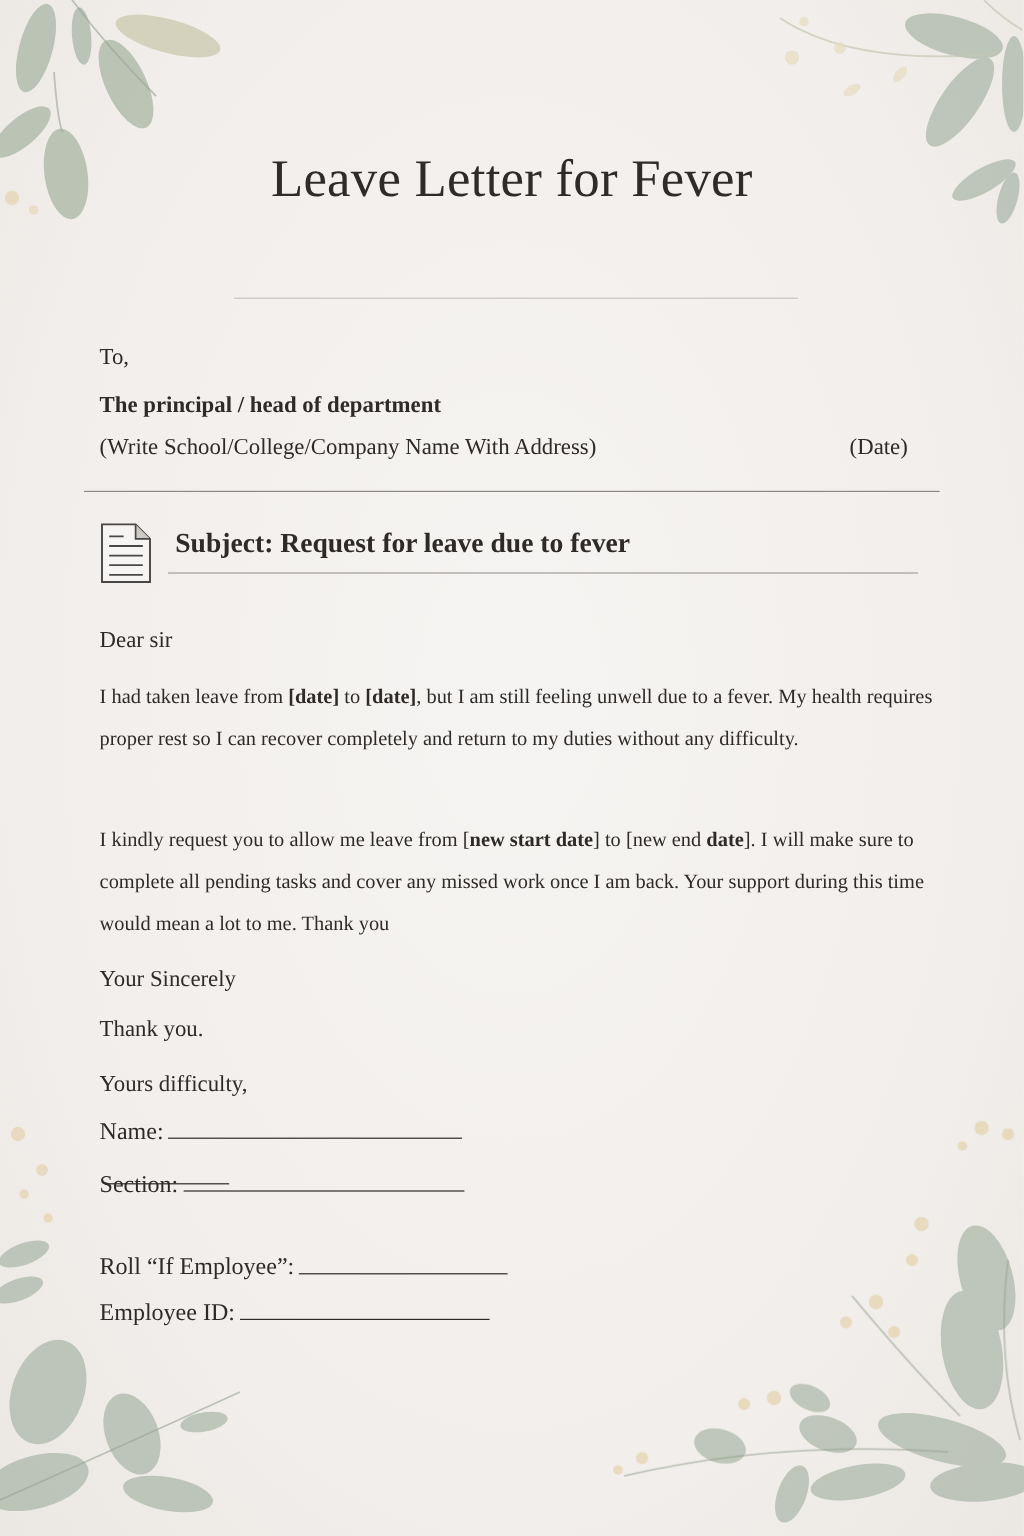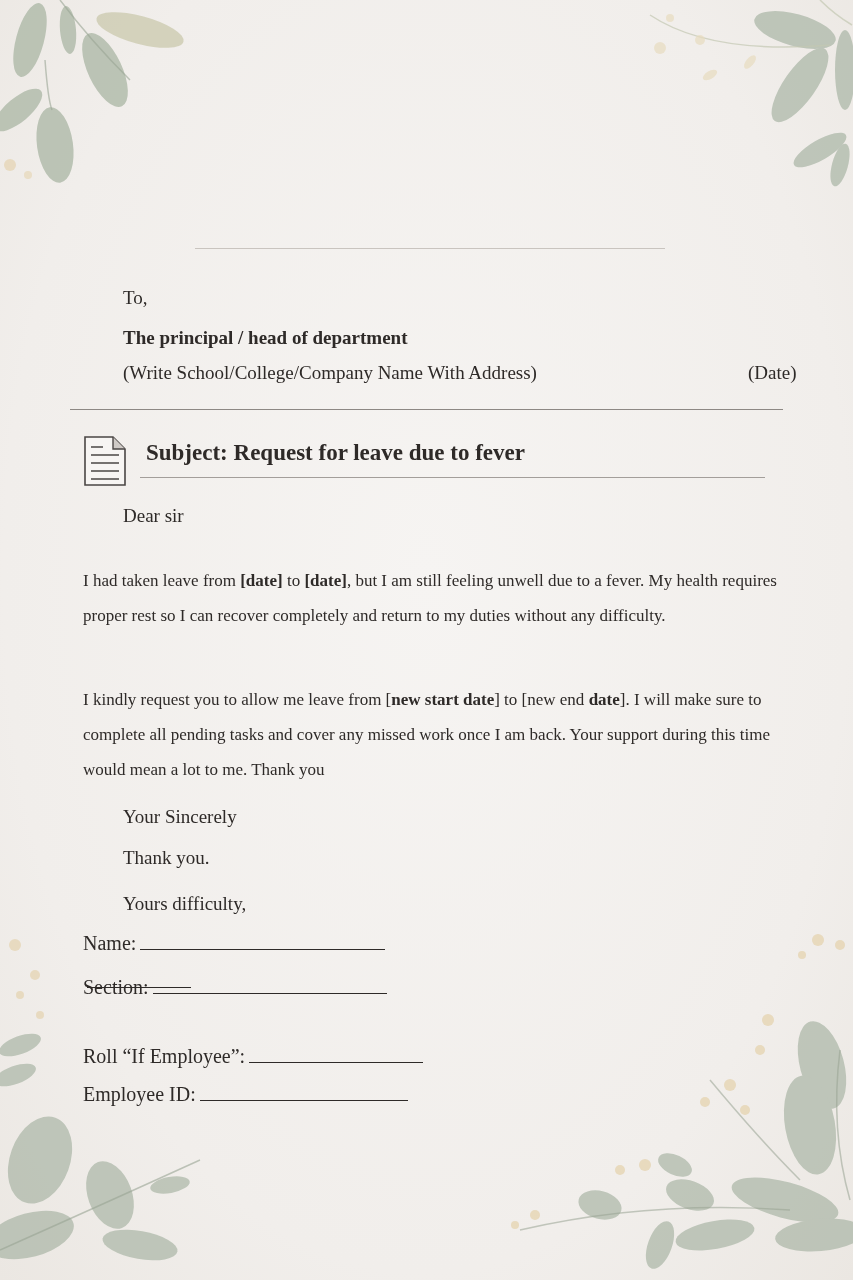--- a/index.html
+++ b/index.html
@@ -14,21 +14,21 @@
     .deco { position: absolute; pointer-events: none; }
     .title {
       position: absolute; left: 0; width: 853px; top: 122px;
       text-align: center; font-size: 44px; line-height: 53px;
       color: #2f2b29; font-weight: normal; letter-spacing: 0.2px;
     }
     .title-rule {
       position: absolute; left: 195px; width: 470px; top: 248px;
       height: 1px; background: #c9c4bf;
     }
-    .txt { position: absolute; left: 83px; font-size: 19px; color: #2e2a28; white-space: nowrap; margin-left: 40px; }
+    .txt { position: absolute; left: 83px; font-size: 19px; color: #2e2a28; white-space: nowrap; }
     .bold { font-weight: bold; }
     .hr1 { position: absolute; left: 70px; width: 713px; top: 409px; height: 1px; background: #8d8884; }
     .doc-icon { position: absolute; left: 83px; top: 435px; width: 44px; height: 52px; }
     .subject {
       position: absolute; left: 146px; top: 440px; font-size: 23px; font-weight: bold; color: #2e2a28;
       white-space: nowrap;
     }
     .subject-rule { position: absolute; left: 140px; width: 625px; top: 477px; height: 1px; background: #a39e9a; }
     .para {
       position: absolute; left: 83px; width: 700px; font-size: 17px; line-height: 35px; color: #2e2a28;
@@ -114,20 +114,21 @@
       <circle cx="205" cy="202" r="5"></circle>
       <circle cx="245" cy="210" r="5"></circle>
     <circle cx="145" cy="265" r="6"></circle>
       <circle cx="120" cy="270" r="5"></circle>
     <circle cx="35" cy="315" r="5"></circle>
       <circle cx="15" cy="325" r="4"></circle>
   </g>
 </svg>
 
 <div class="title">
+  <div>Leave Letter for Fever</div>
 </div>
 <div class="title-rule"></div>
 
 <div class="txt" style="top:287px">To,</div>
 <div class="txt bold" style="top:327px">The principal / head of department</div>
 <div class="txt" style="top:362px">(Write School/College/Company Name With Address)</div>
 <div class="txt" style="top:362px; left:708px">(Date)</div>
 <div class="hr1"></div>
 
 <svg class="doc-icon" viewBox="0 0 44 52">
@@ -135,21 +136,21 @@
   <path d="M30 2 V14 H42" fill="#cfcac6" stroke="#4a4644" stroke-width="1.4"></path>
   <line x1="8" y1="12" x2="20" y2="12" stroke="#4a4644" stroke-width="1.5"></line>
   <line x1="8" y1="20" x2="36" y2="20" stroke="#4a4644" stroke-width="1.5"></line>
   <line x1="8" y1="28" x2="36" y2="28" stroke="#4a4644" stroke-width="1.5"></line>
   <line x1="8" y1="36" x2="36" y2="36" stroke="#4a4644" stroke-width="1.5"></line>
   <line x1="8" y1="44" x2="36" y2="44" stroke="#4a4644" stroke-width="1.5"></line>
 </svg>
 <div class="subject">Subject: Request for leave due to fever</div>
 <div class="subject-rule"></div>
 
-<div class="txt" style="top:505px">Dear sir</div>
+<div class="txt" style="top:523px">Dear sir</div>
 
 <div class="para" style="top:563px"><span>I had taken leave from </span><b>[date]</b><span> to </span><b>[date]</b><span>, but I am still feeling unwell due to a fever. My health requires proper rest so I can recover completely and return to my duties without any difficulty.</span></div>
 
 <div class="para" style="top:682px"><span>I kindly request you to allow me leave from [</span><b>new start date</b><span>] to [new end </span><b>date</b><span>]. I will make sure to complete all pending tasks and cover any missed work once I am back. Your support during this time would mean a lot to me. Thank you</span></div>
 
 <div class="txt" style="top:806px">Your Sincerely</div>
 <div class="txt" style="top:847px">Thank you.</div>
 <div class="txt" style="top:893px">Yours difficulty,</div>
 
 <div class="field" style="top:932px"><span>Name:</span><span class="blank" style="width:245px"></span></div>

